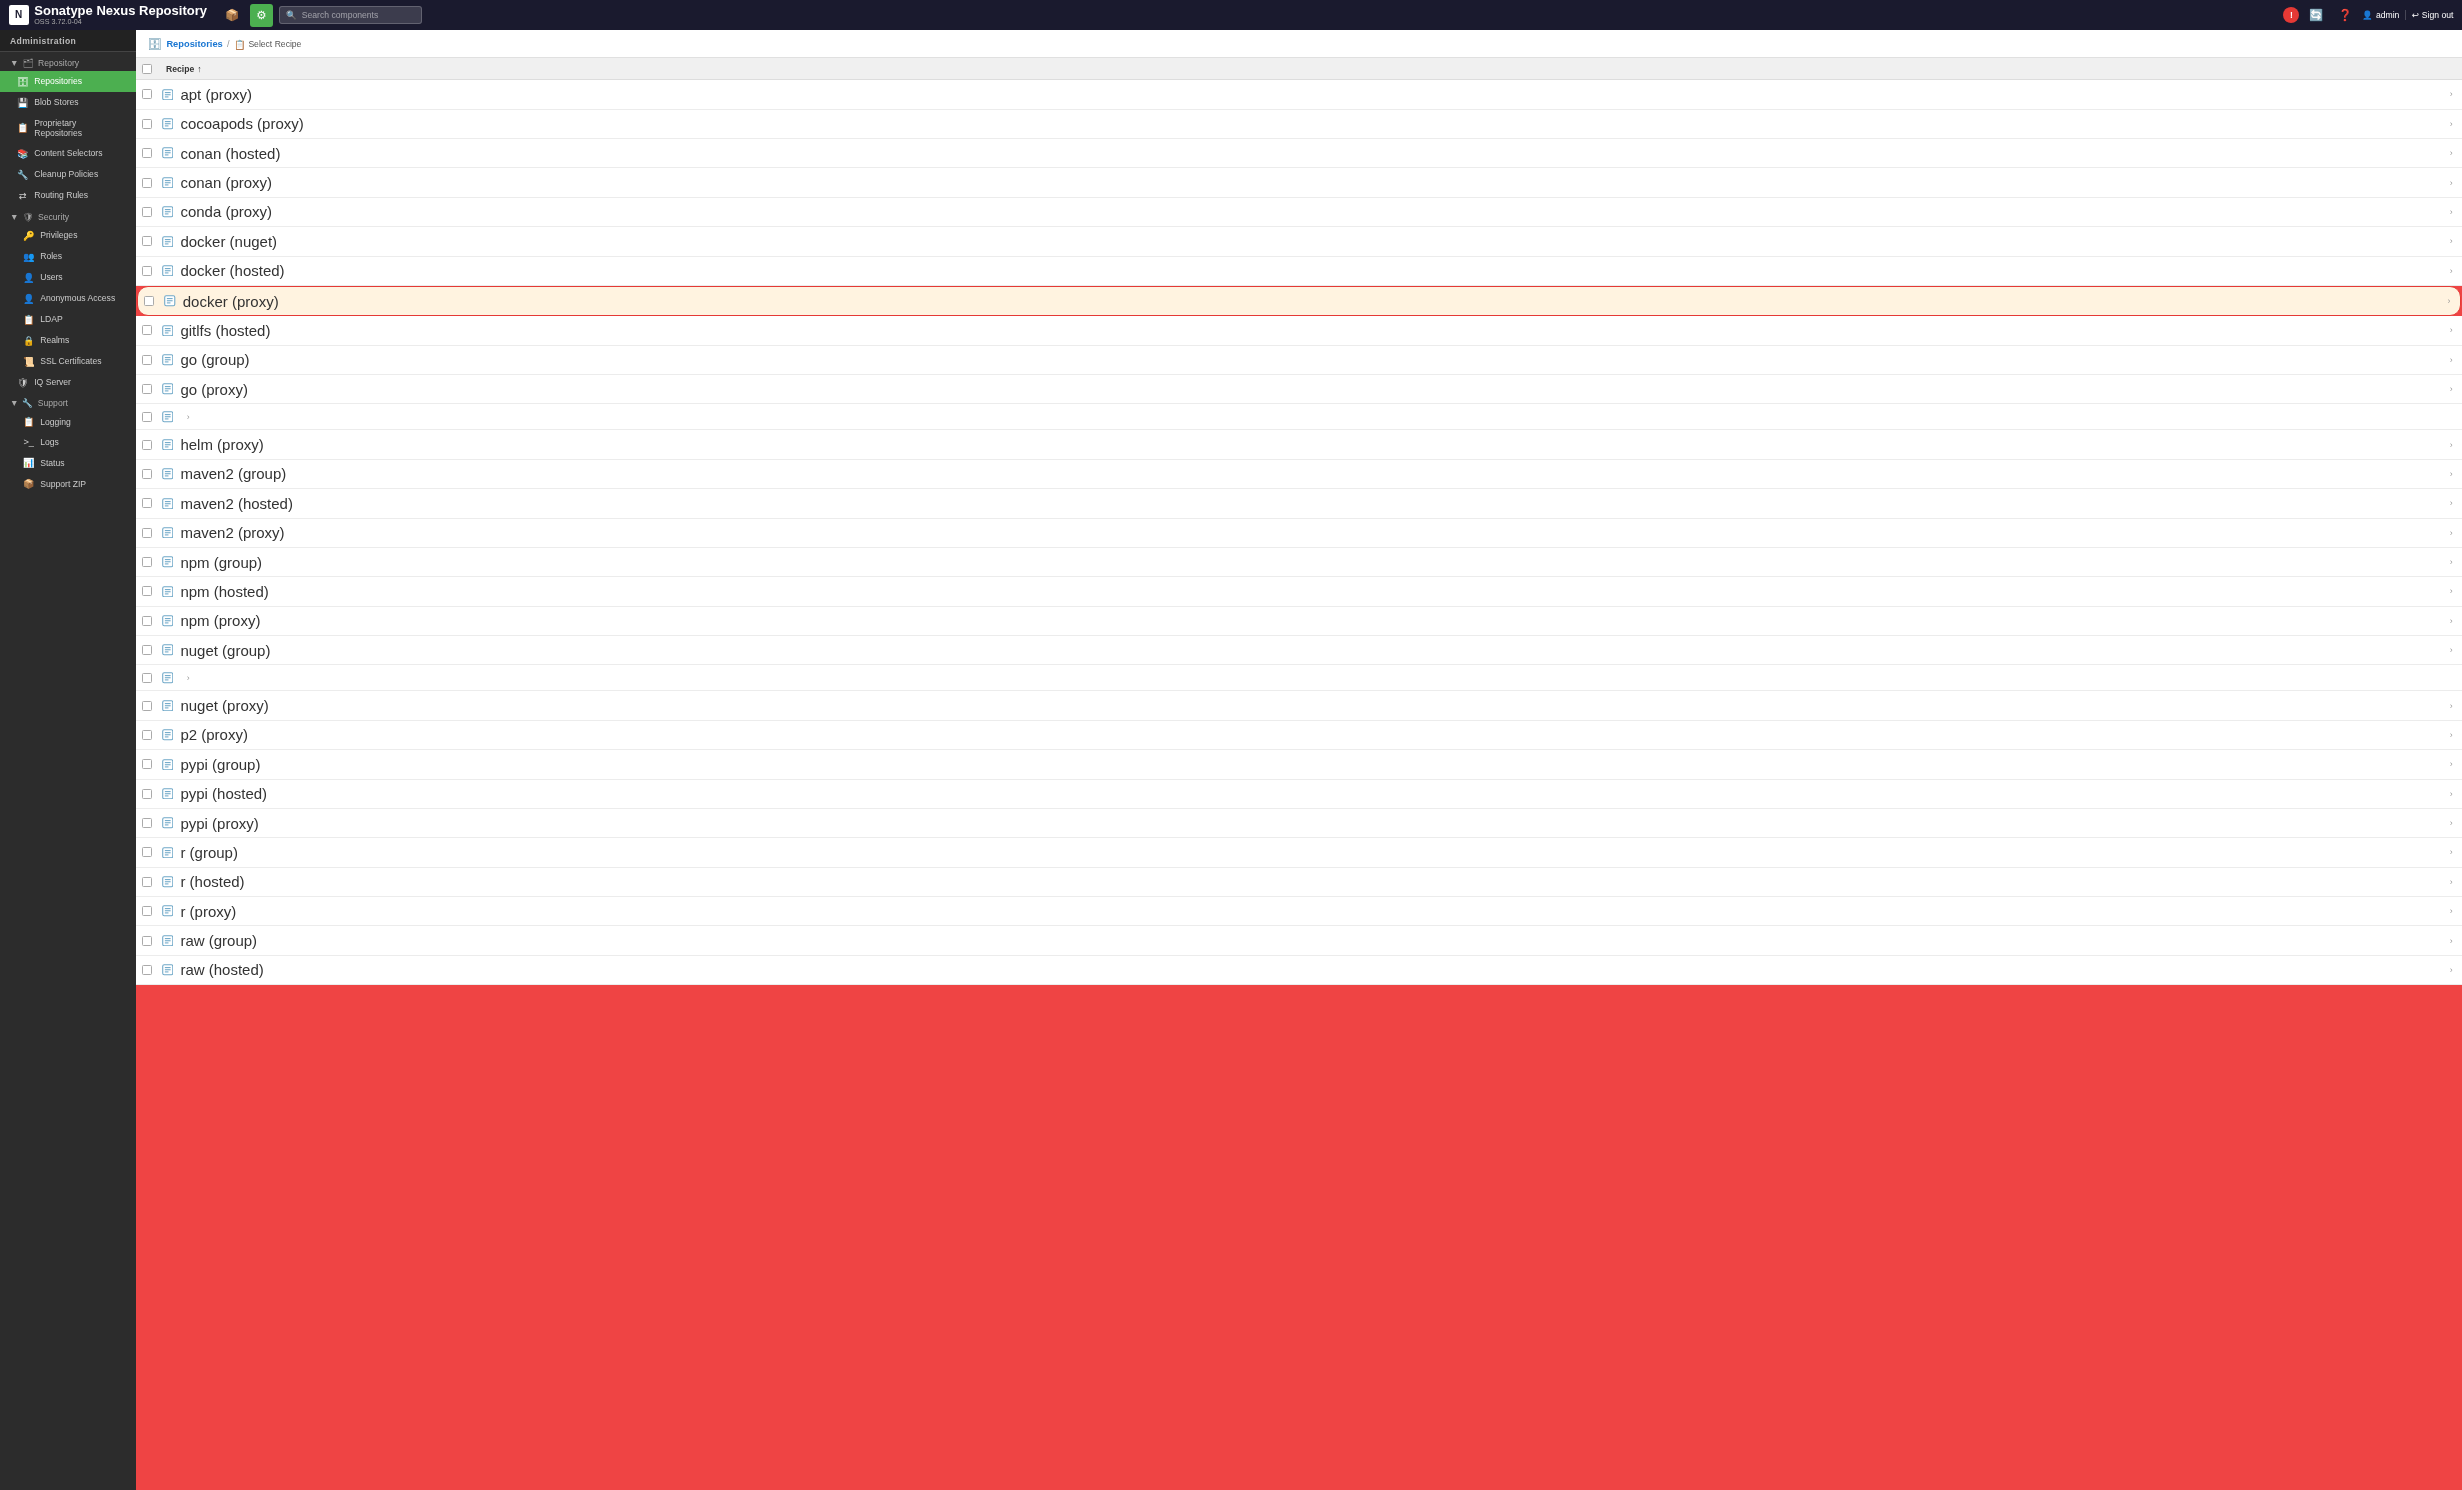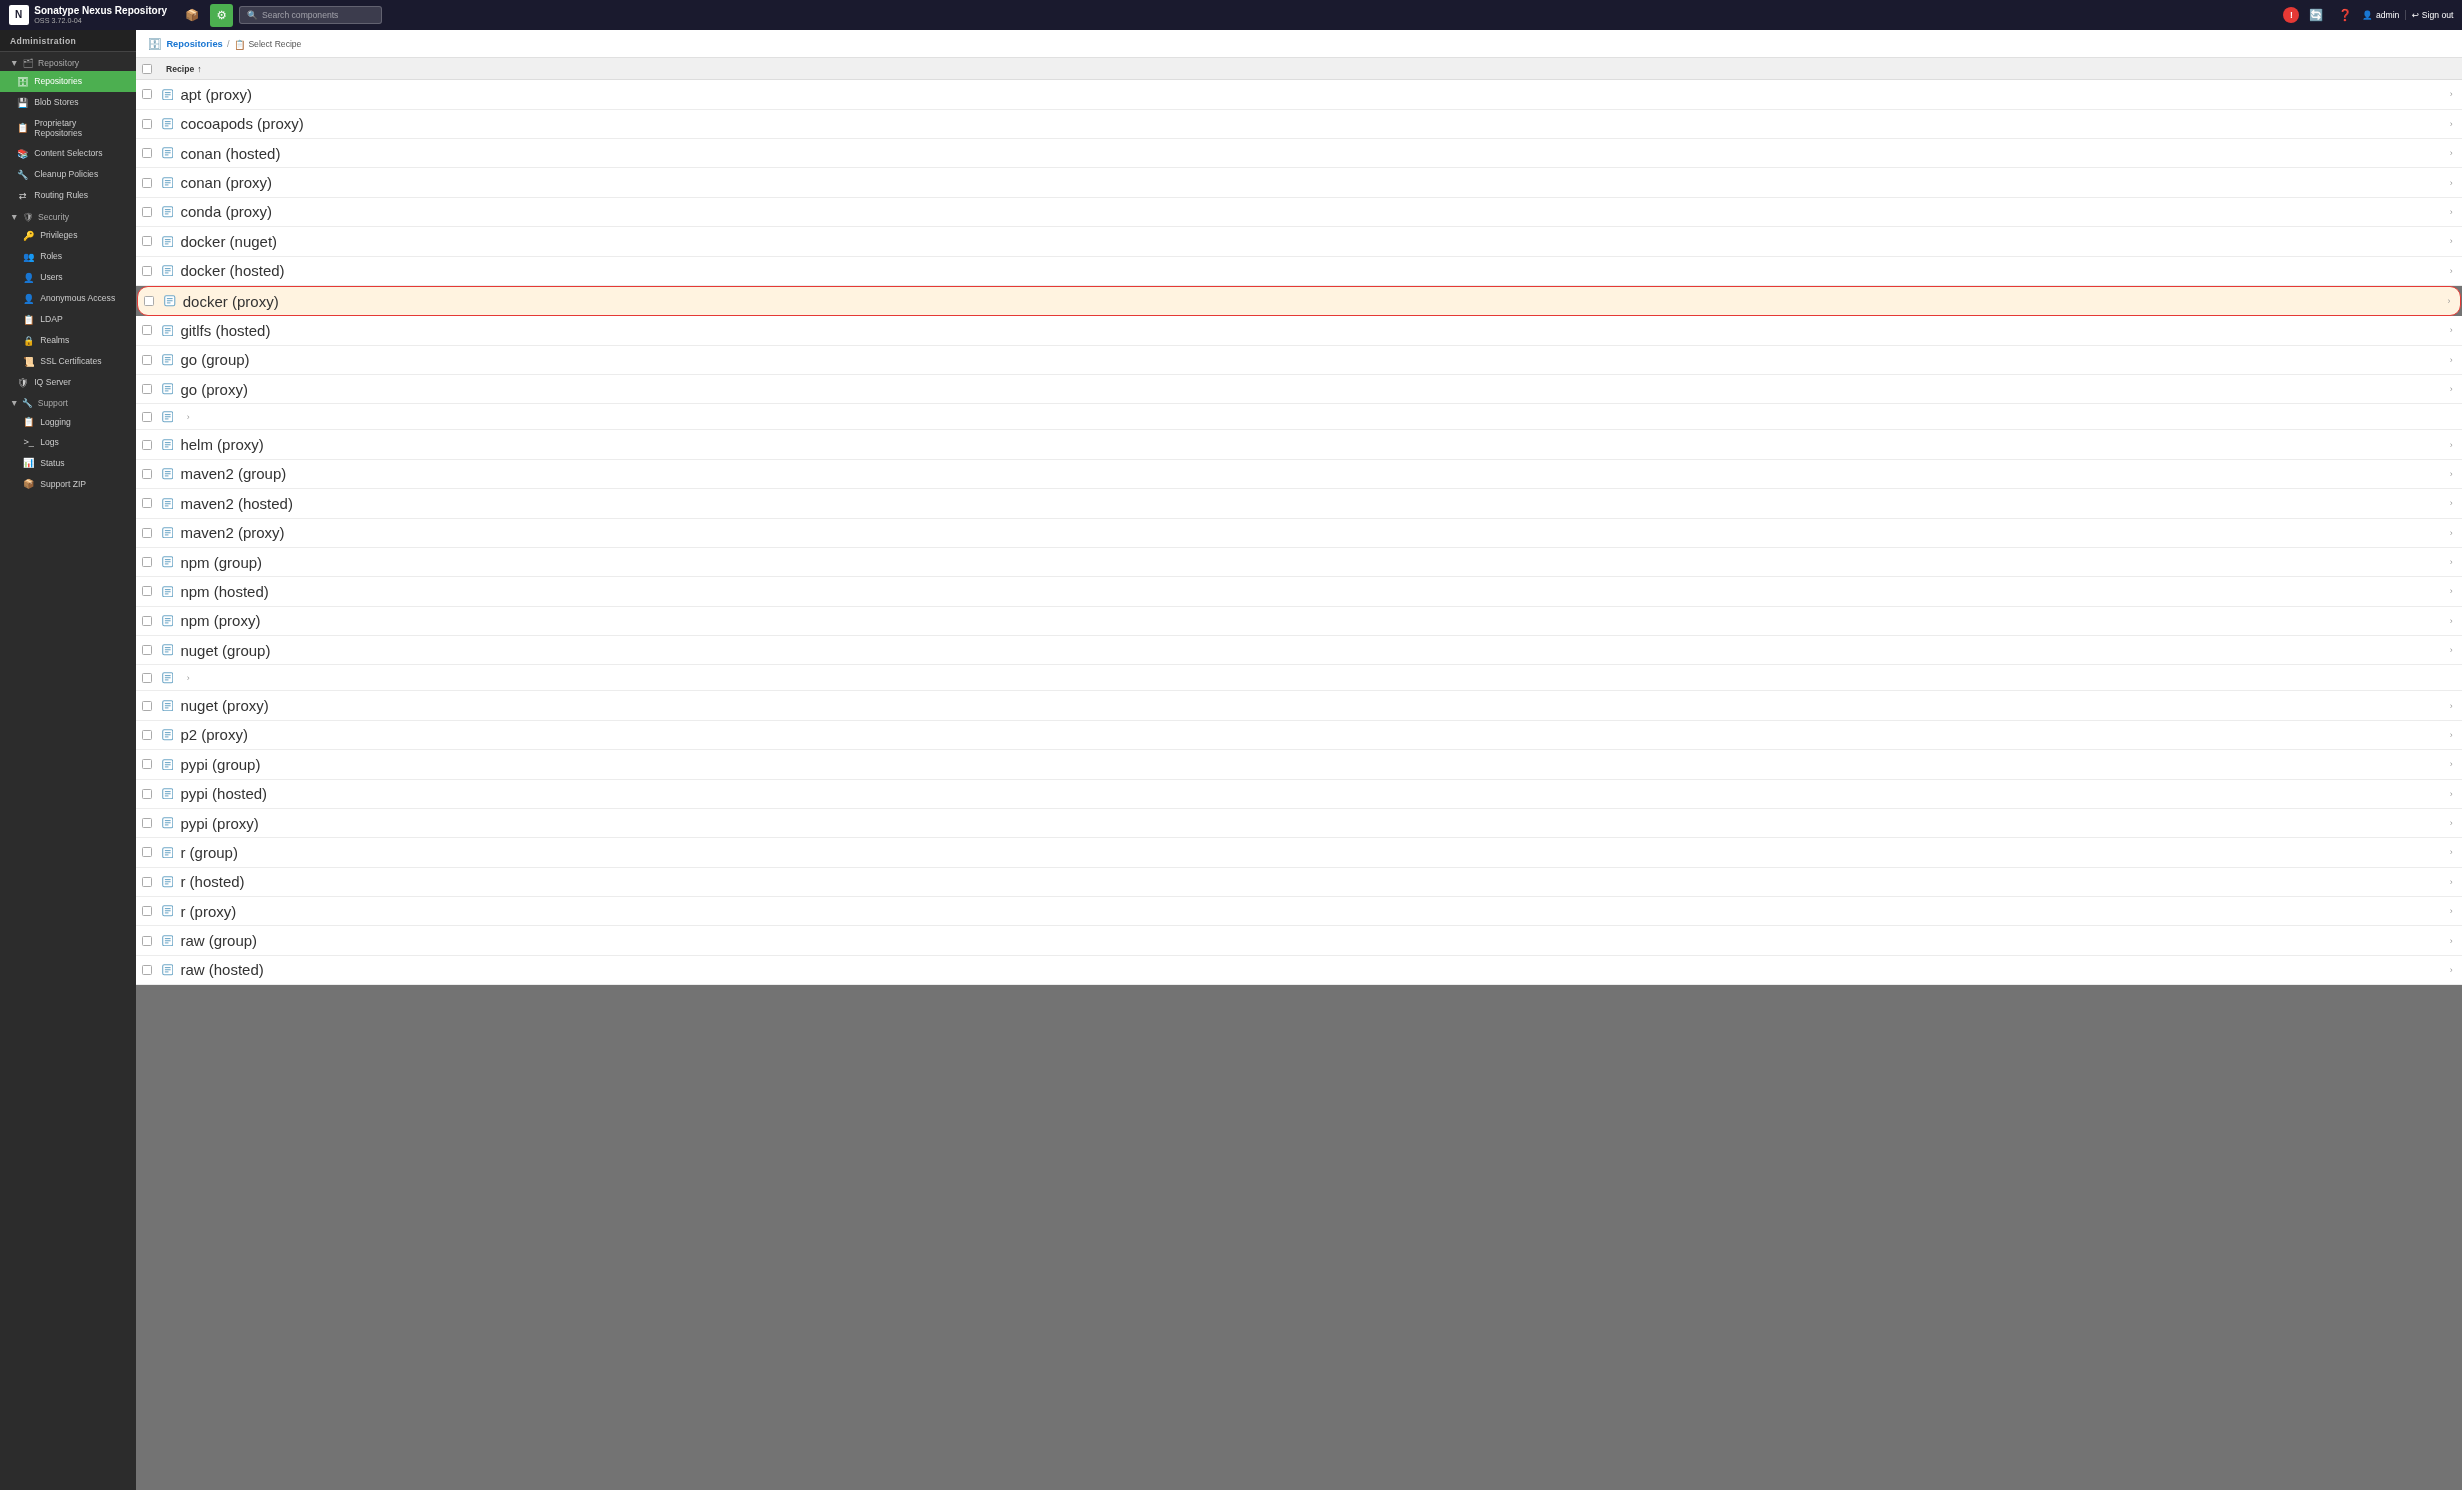--- a/index.html
+++ b/index.html
@@ -23,21 +23,21 @@
       margin-right: 8.6px;
     }
     .brand-logo {
       width: 20px; height: 20px;
       background: white;
       border-radius: 2.1px;
       display: flex; align-items: center; justify-content: center;
       font-size: 10px; font-weight: bold; color: #1a1a2e;
     }
     .brand-text { display: flex; flex-direction: column; line-height: 1.2; }
-    .brand-name { font-size: 10px; font-weight: bold; color: white; }
+    .brand-name { font-size: 13px; font-weight: bold; color: white; }
     .brand-version { font-size: 7.2px; color: #aaa; }
     .topnav-icon-btn {
       width: 23px; height: 23px;
       display: flex; align-items: center; justify-content: center;
       border-radius: 2.9px; cursor: pointer; color: white; font-size: 11.5px;
       background: transparent; border: none;
     }
     .topnav-icon-btn.active { background: #4caf50; }
     .search-box {
       background: rgba(255,255,255,0.15);
@@ -145,21 +145,21 @@
     .breadcrumb-icon { font-size: 11.5px; color: #5c8fa8; }
     .breadcrumb-link { color: #1976d2; font-weight: 600; cursor: pointer; }
     .breadcrumb-sep { color: #999; }
     .breadcrumb-current { color: #555; font-size: 8.6px; display: flex; align-items: center; gap: 2.9px; }
     .breadcrumb-current-icon { font-size: 9.3px; color: #777; }
 
     
     .table-area {
       flex: 1;
       overflow-y: auto;
-      background: #737373;
+      background: #ef4444;
       margin: 0;
     }
 
     .table-header-row {
       display: flex; align-items: center;
       background: #f0f0f0;
       border-bottom: 0.7px solid #ddd;
       padding: 0;
       position: sticky; top: 0; z-index: 10;
     }

